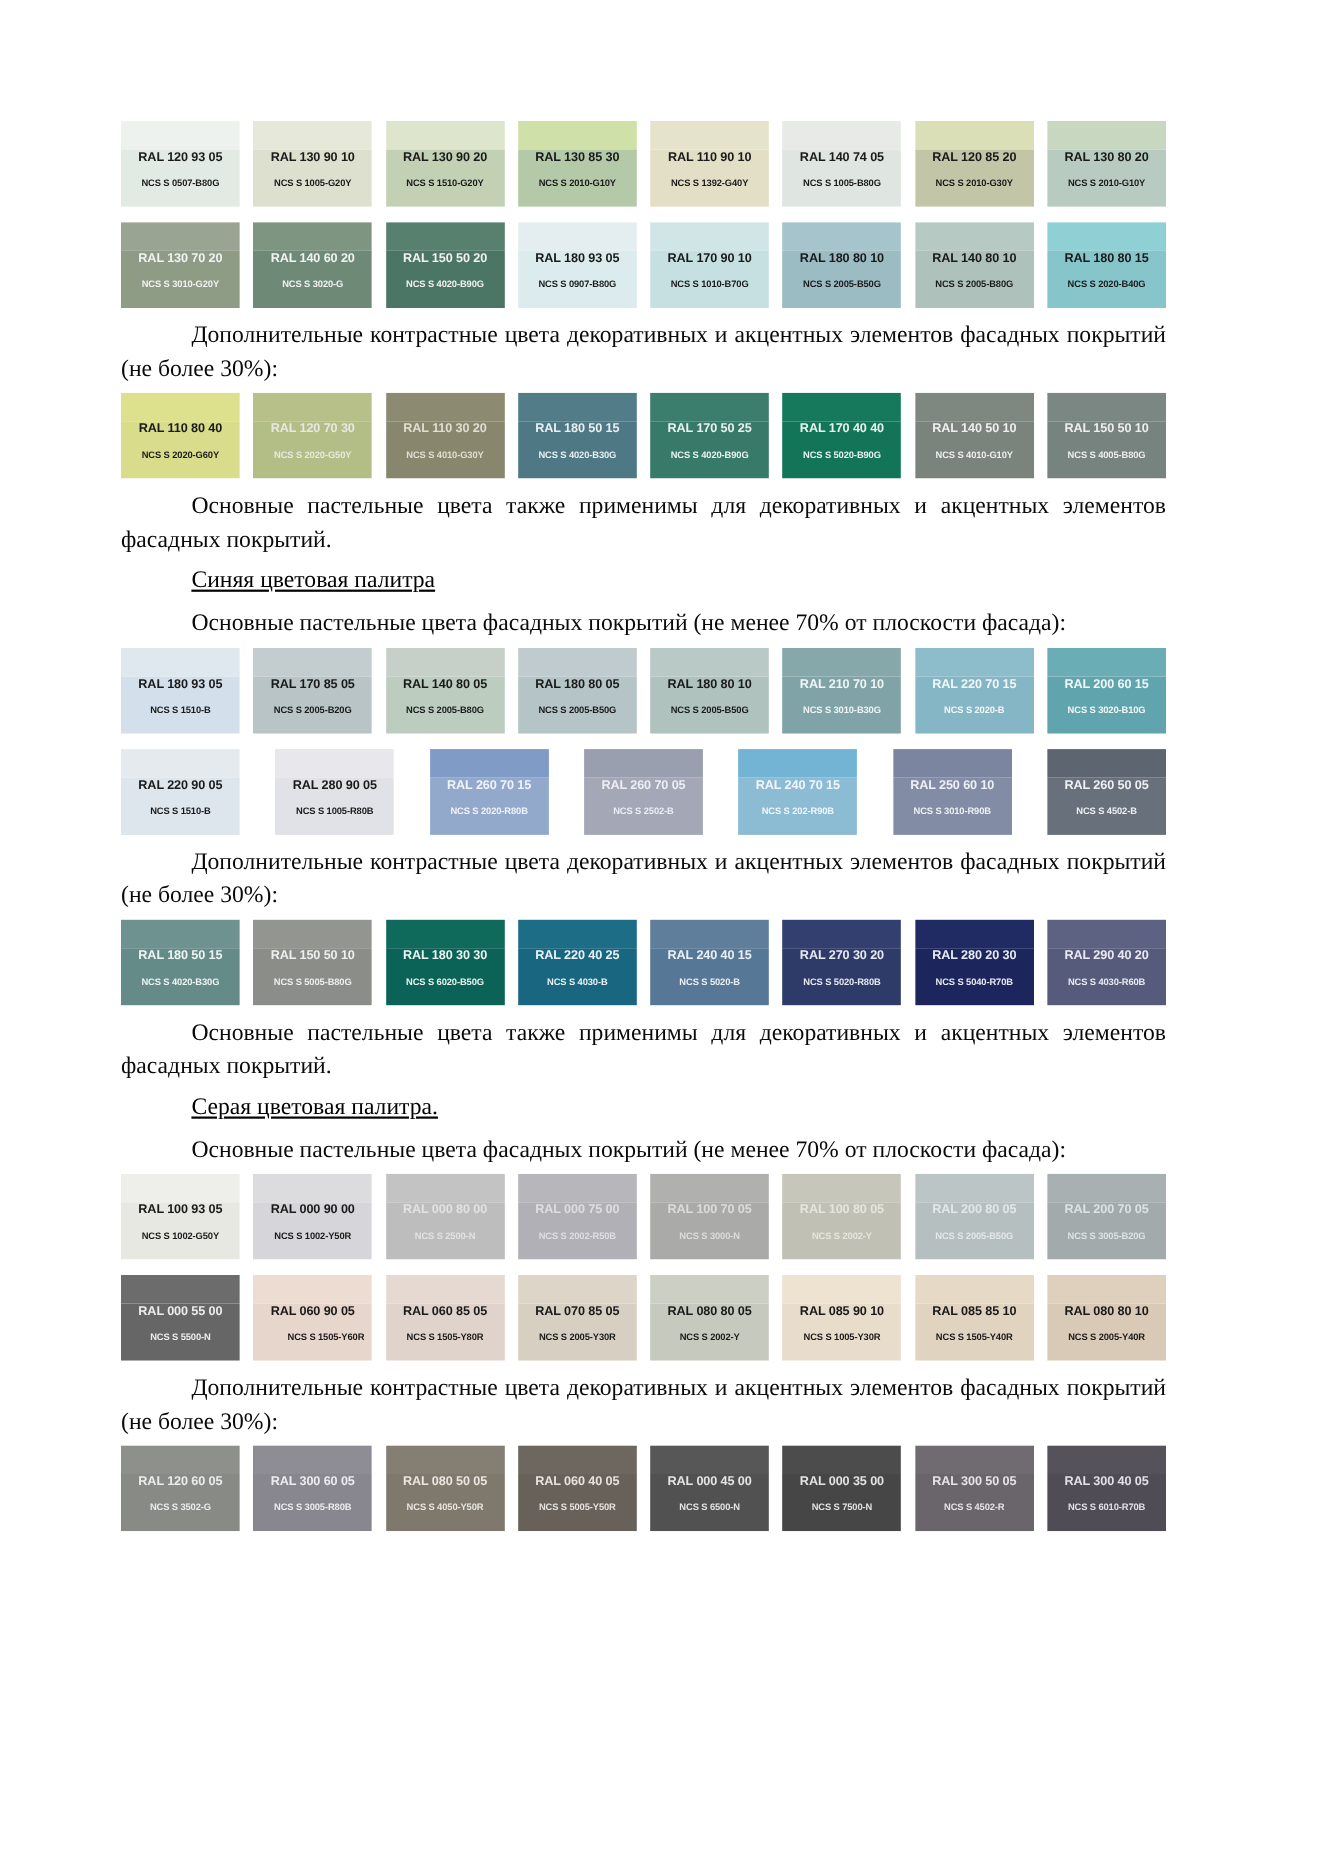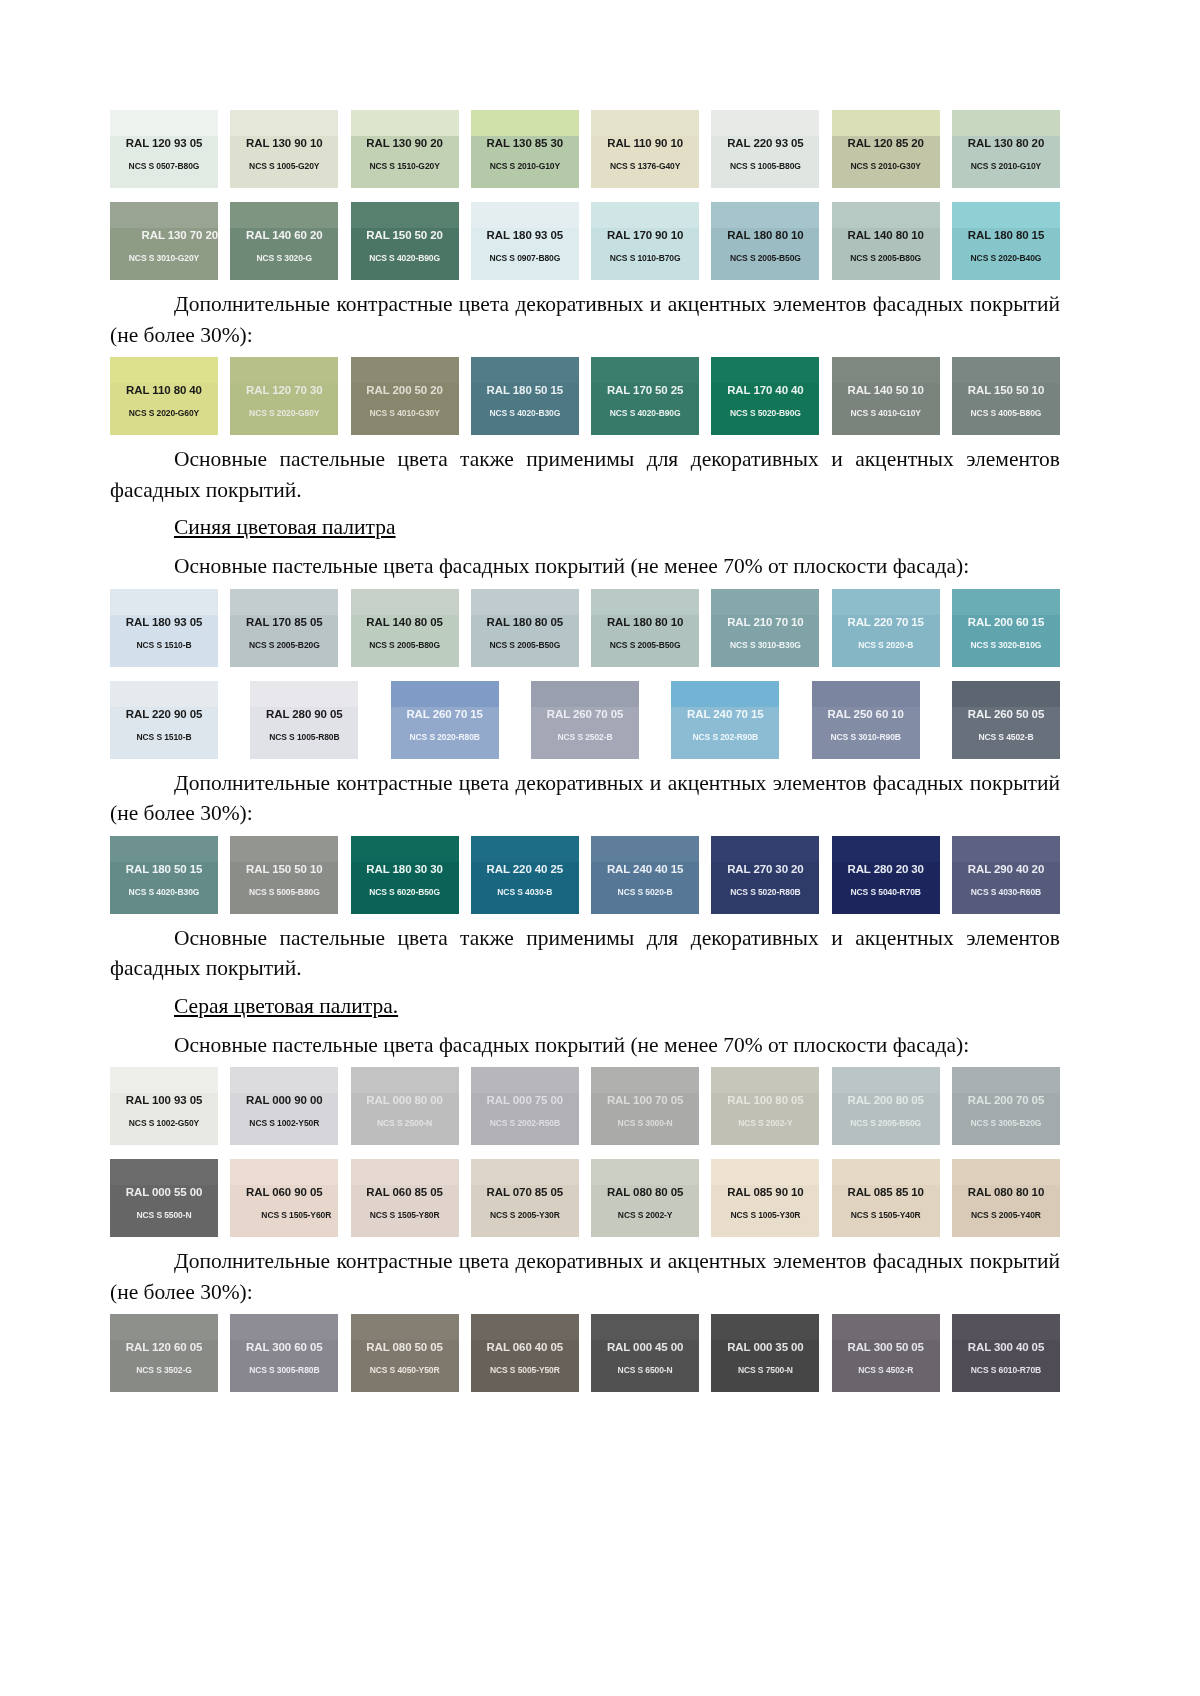--- a/index.html
+++ b/index.html
@@ -134,26 +134,26 @@
         <div class="swatch">
           <div class="top-band" style="background: rgb(207, 224, 168);"></div>
           <div class="bot-band" style="background: rgb(180, 201, 168);"></div>
           <div class="ral" style="color: rgb(26, 26, 26);">RAL 130 85 30</div>
           <div class="ncs" style="color: rgb(26, 26, 26);">NCS S 2010-G10Y</div>
         </div>
         <div class="swatch">
           <div class="top-band" style="background: rgb(230, 227, 205);"></div>
           <div class="bot-band" style="background: rgb(226, 223, 198);"></div>
           <div class="ral" style="color: rgb(26, 26, 26);">RAL 110 90 10</div>
-          <div class="ncs" style="color: rgb(26, 26, 26);">NCS S 1376-G40Y</div>
+          <div class="ncs" style="color: rgb(26, 26, 26);">NCS S 1392-G40Y</div>
         </div>
         <div class="swatch">
           <div class="top-band" style="background: rgb(231, 234, 231);"></div>
           <div class="bot-band" style="background: rgb(223, 230, 226);"></div>
-          <div class="ral" style="color: rgb(26, 26, 26);">RAL 220 93 05</div>
+          <div class="ral" style="color: rgb(26, 26, 26);">RAL 140 74 05</div>
           <div class="ncs" style="color: rgb(26, 26, 26);">NCS S 1005-B80G</div>
         </div>
         <div class="swatch">
           <div class="top-band" style="background: rgb(219, 223, 184);"></div>
           <div class="bot-band" style="background: rgb(194, 198, 166);"></div>
           <div class="ral" style="color: rgb(26, 26, 26);">RAL 120 85 20</div>
           <div class="ncs" style="color: rgb(26, 26, 26);">NCS S 2010-G30Y</div>
         </div>
         <div class="swatch">
           <div class="top-band" style="background: rgb(200, 216, 192);"></div>
@@ -161,21 +161,21 @@
           <div class="ral" style="color: rgb(26, 26, 26);">RAL 130 80 20</div>
           <div class="ncs" style="color: rgb(26, 26, 26);">NCS S 2010-G10Y</div>
         </div>
       </div>
     <div class="rowgap-md"></div>
 
     <div class="swatch-row">
         <div class="swatch">
           <div class="top-band" style="background: rgb(154, 164, 147);"></div>
           <div class="bot-band" style="background: rgb(142, 155, 133);"></div>
-          <div class="ral" style="color: rgb(242, 242, 242); text-align: right;">RAL 130 70 20</div>
+          <div class="ral" style="color: rgb(242, 242, 242);">RAL 130 70 20</div>
           <div class="ncs" style="color: rgb(242, 242, 242);">NCS S 3010-G20Y</div>
         </div>
         <div class="swatch">
           <div class="top-band" style="background: rgb(126, 150, 129);"></div>
           <div class="bot-band" style="background: rgb(110, 138, 119);"></div>
           <div class="ral" style="color: rgb(242, 242, 242);">RAL 140 60 20</div>
           <div class="ncs" style="color: rgb(242, 242, 242);">NCS S 3020-G</div>
         </div>
         <div class="swatch">
           <div class="top-band" style="background: rgb(87, 128, 110);"></div>
@@ -228,21 +228,21 @@
         </div>
         <div class="swatch">
           <div class="top-band" style="background: rgb(183, 192, 137);"></div>
           <div class="bot-band" style="background: rgb(179, 189, 134);"></div>
           <div class="ral" style="color: rgb(232, 232, 224);">RAL 120 70 30</div>
           <div class="ncs" style="color: rgb(232, 232, 224);">NCS S 2020-G50Y</div>
         </div>
         <div class="swatch">
           <div class="top-band" style="background: rgb(140, 138, 113);"></div>
           <div class="bot-band" style="background: rgb(136, 134, 109);"></div>
-          <div class="ral" style="color: rgb(224, 222, 210);">RAL 200 50 20</div>
+          <div class="ral" style="color: rgb(224, 222, 210);">RAL 110 30 20</div>
           <div class="ncs" style="color: rgb(224, 222, 210);">NCS S 4010-G30Y</div>
         </div>
         <div class="swatch">
           <div class="top-band" style="background: rgb(82, 124, 136);"></div>
           <div class="bot-band" style="background: rgb(78, 120, 132);"></div>
           <div class="ral" style="color: rgb(232, 240, 242);">RAL 180 50 15</div>
           <div class="ncs" style="color: rgb(232, 240, 242);">NCS S 4020-B30G</div>
         </div>
         <div class="swatch">
           <div class="top-band" style="background: rgb(59, 126, 109);"></div>

